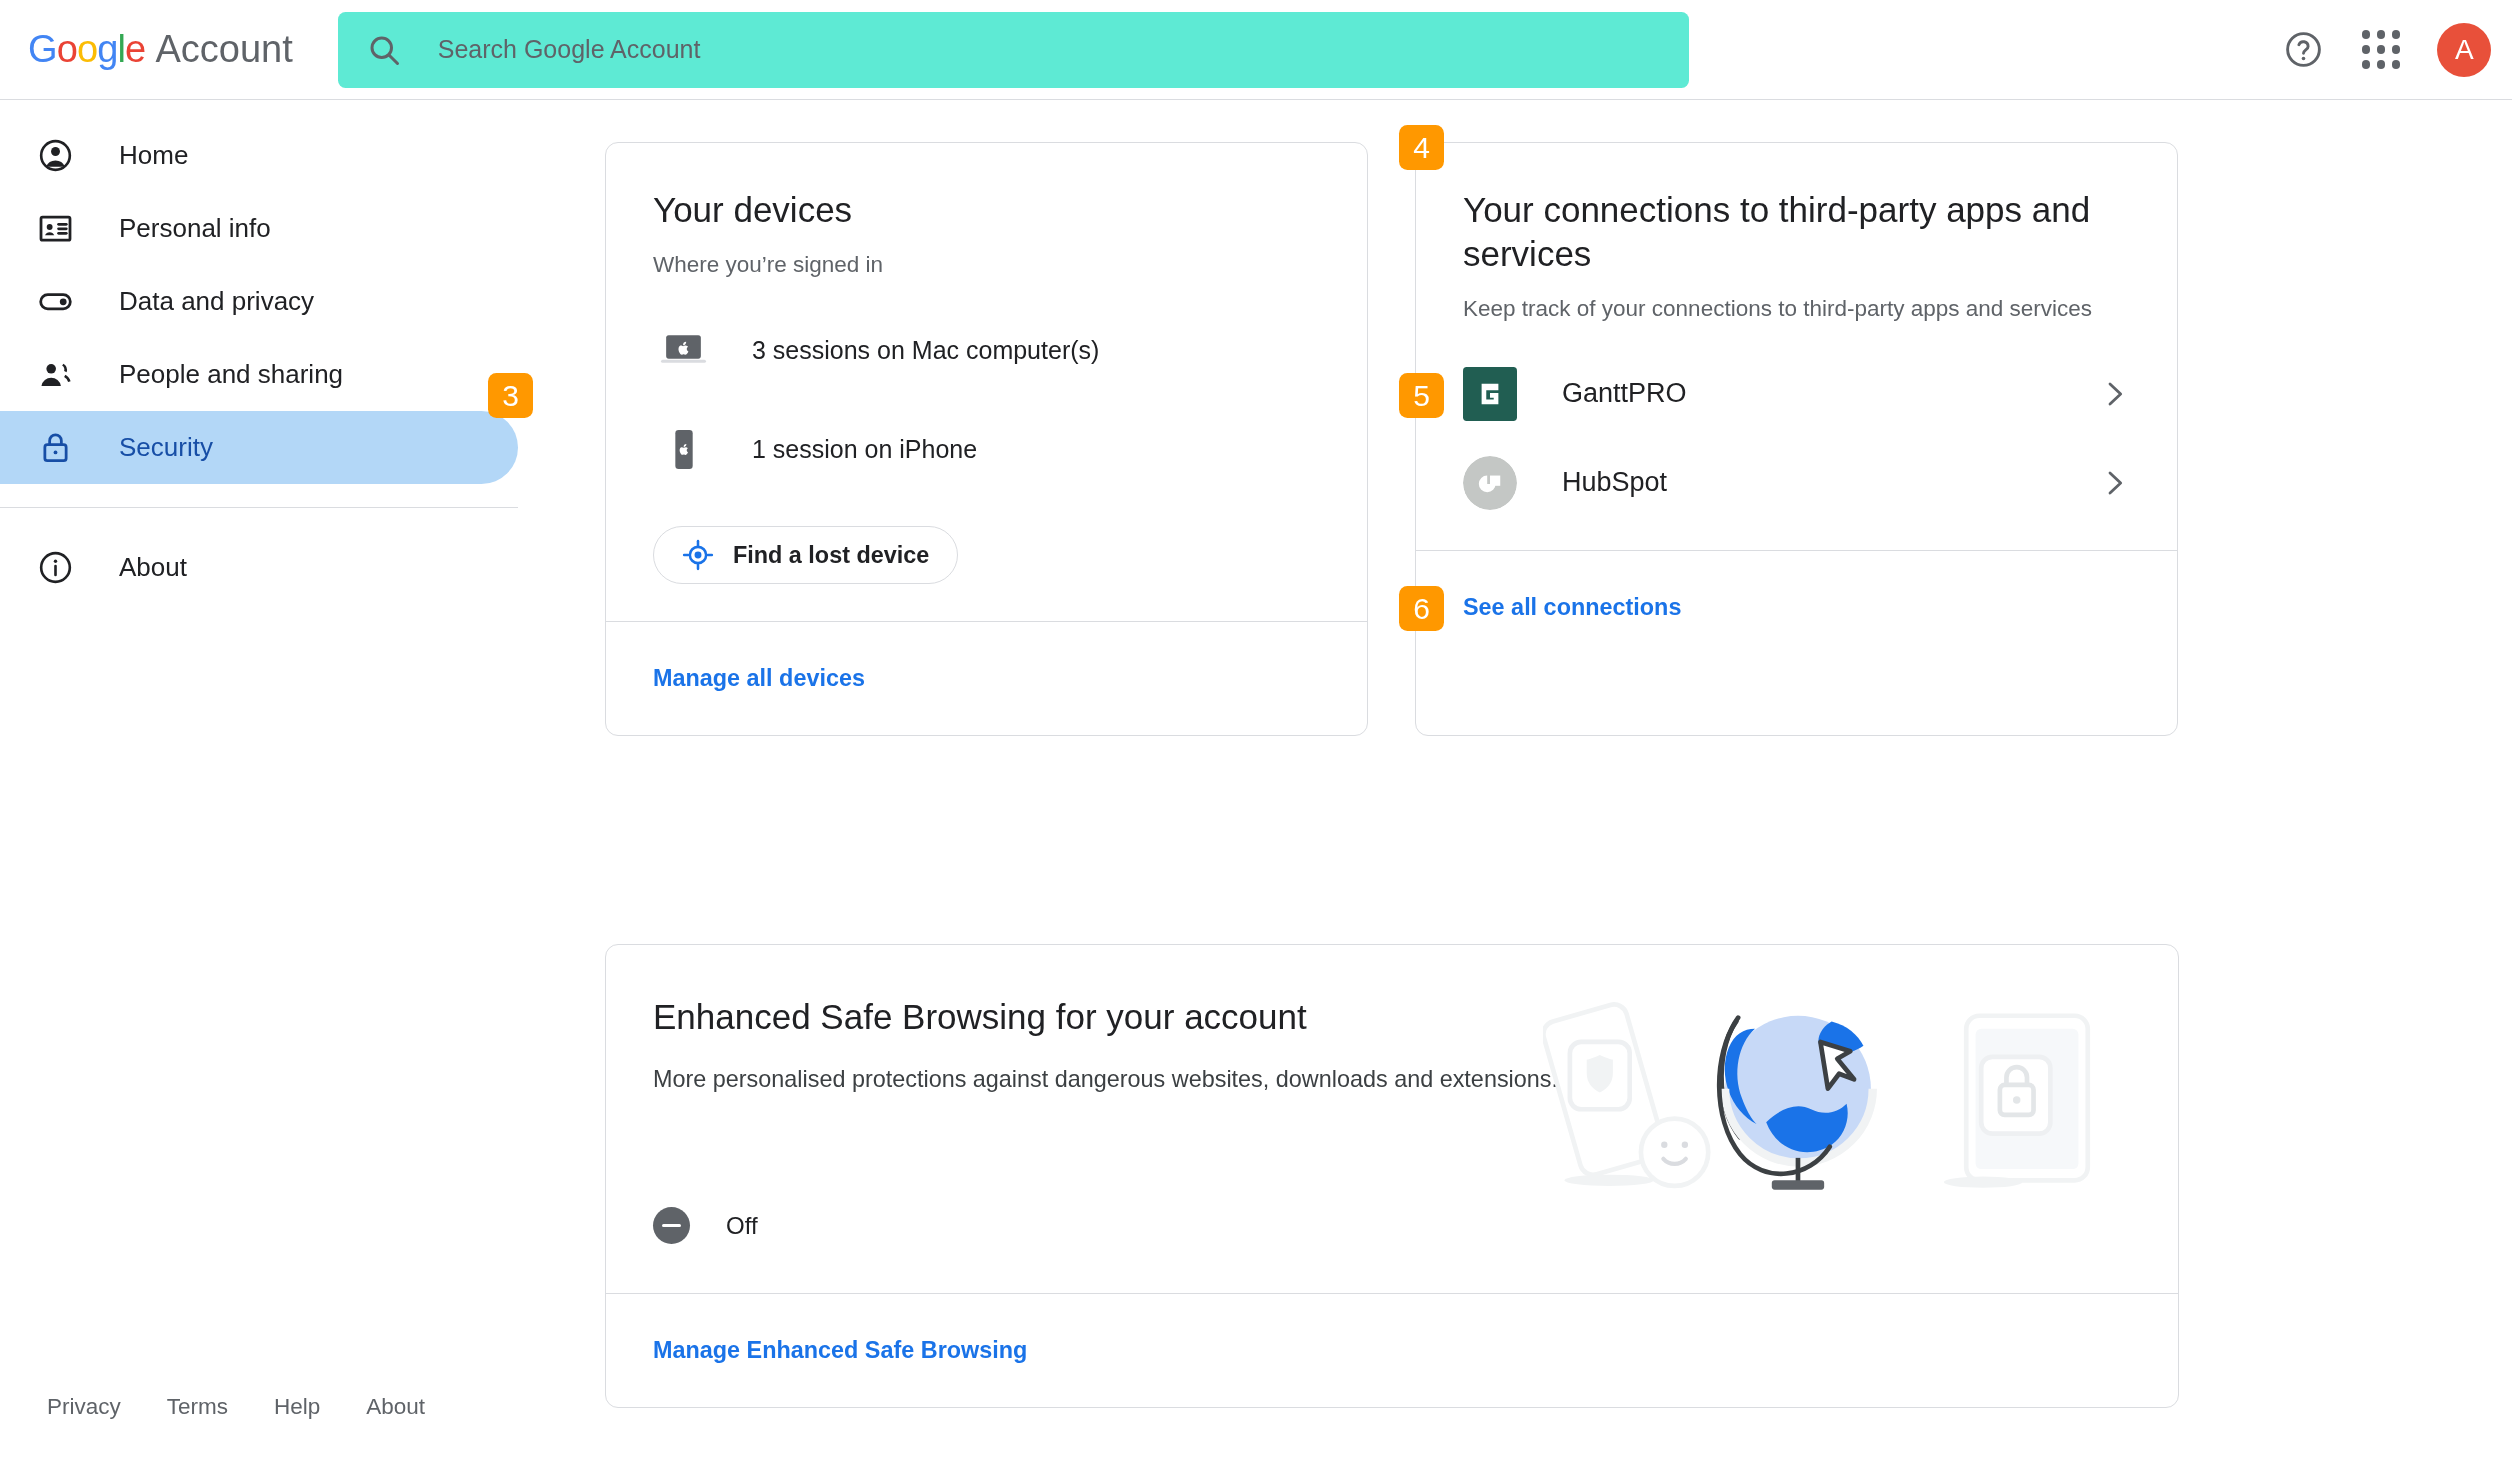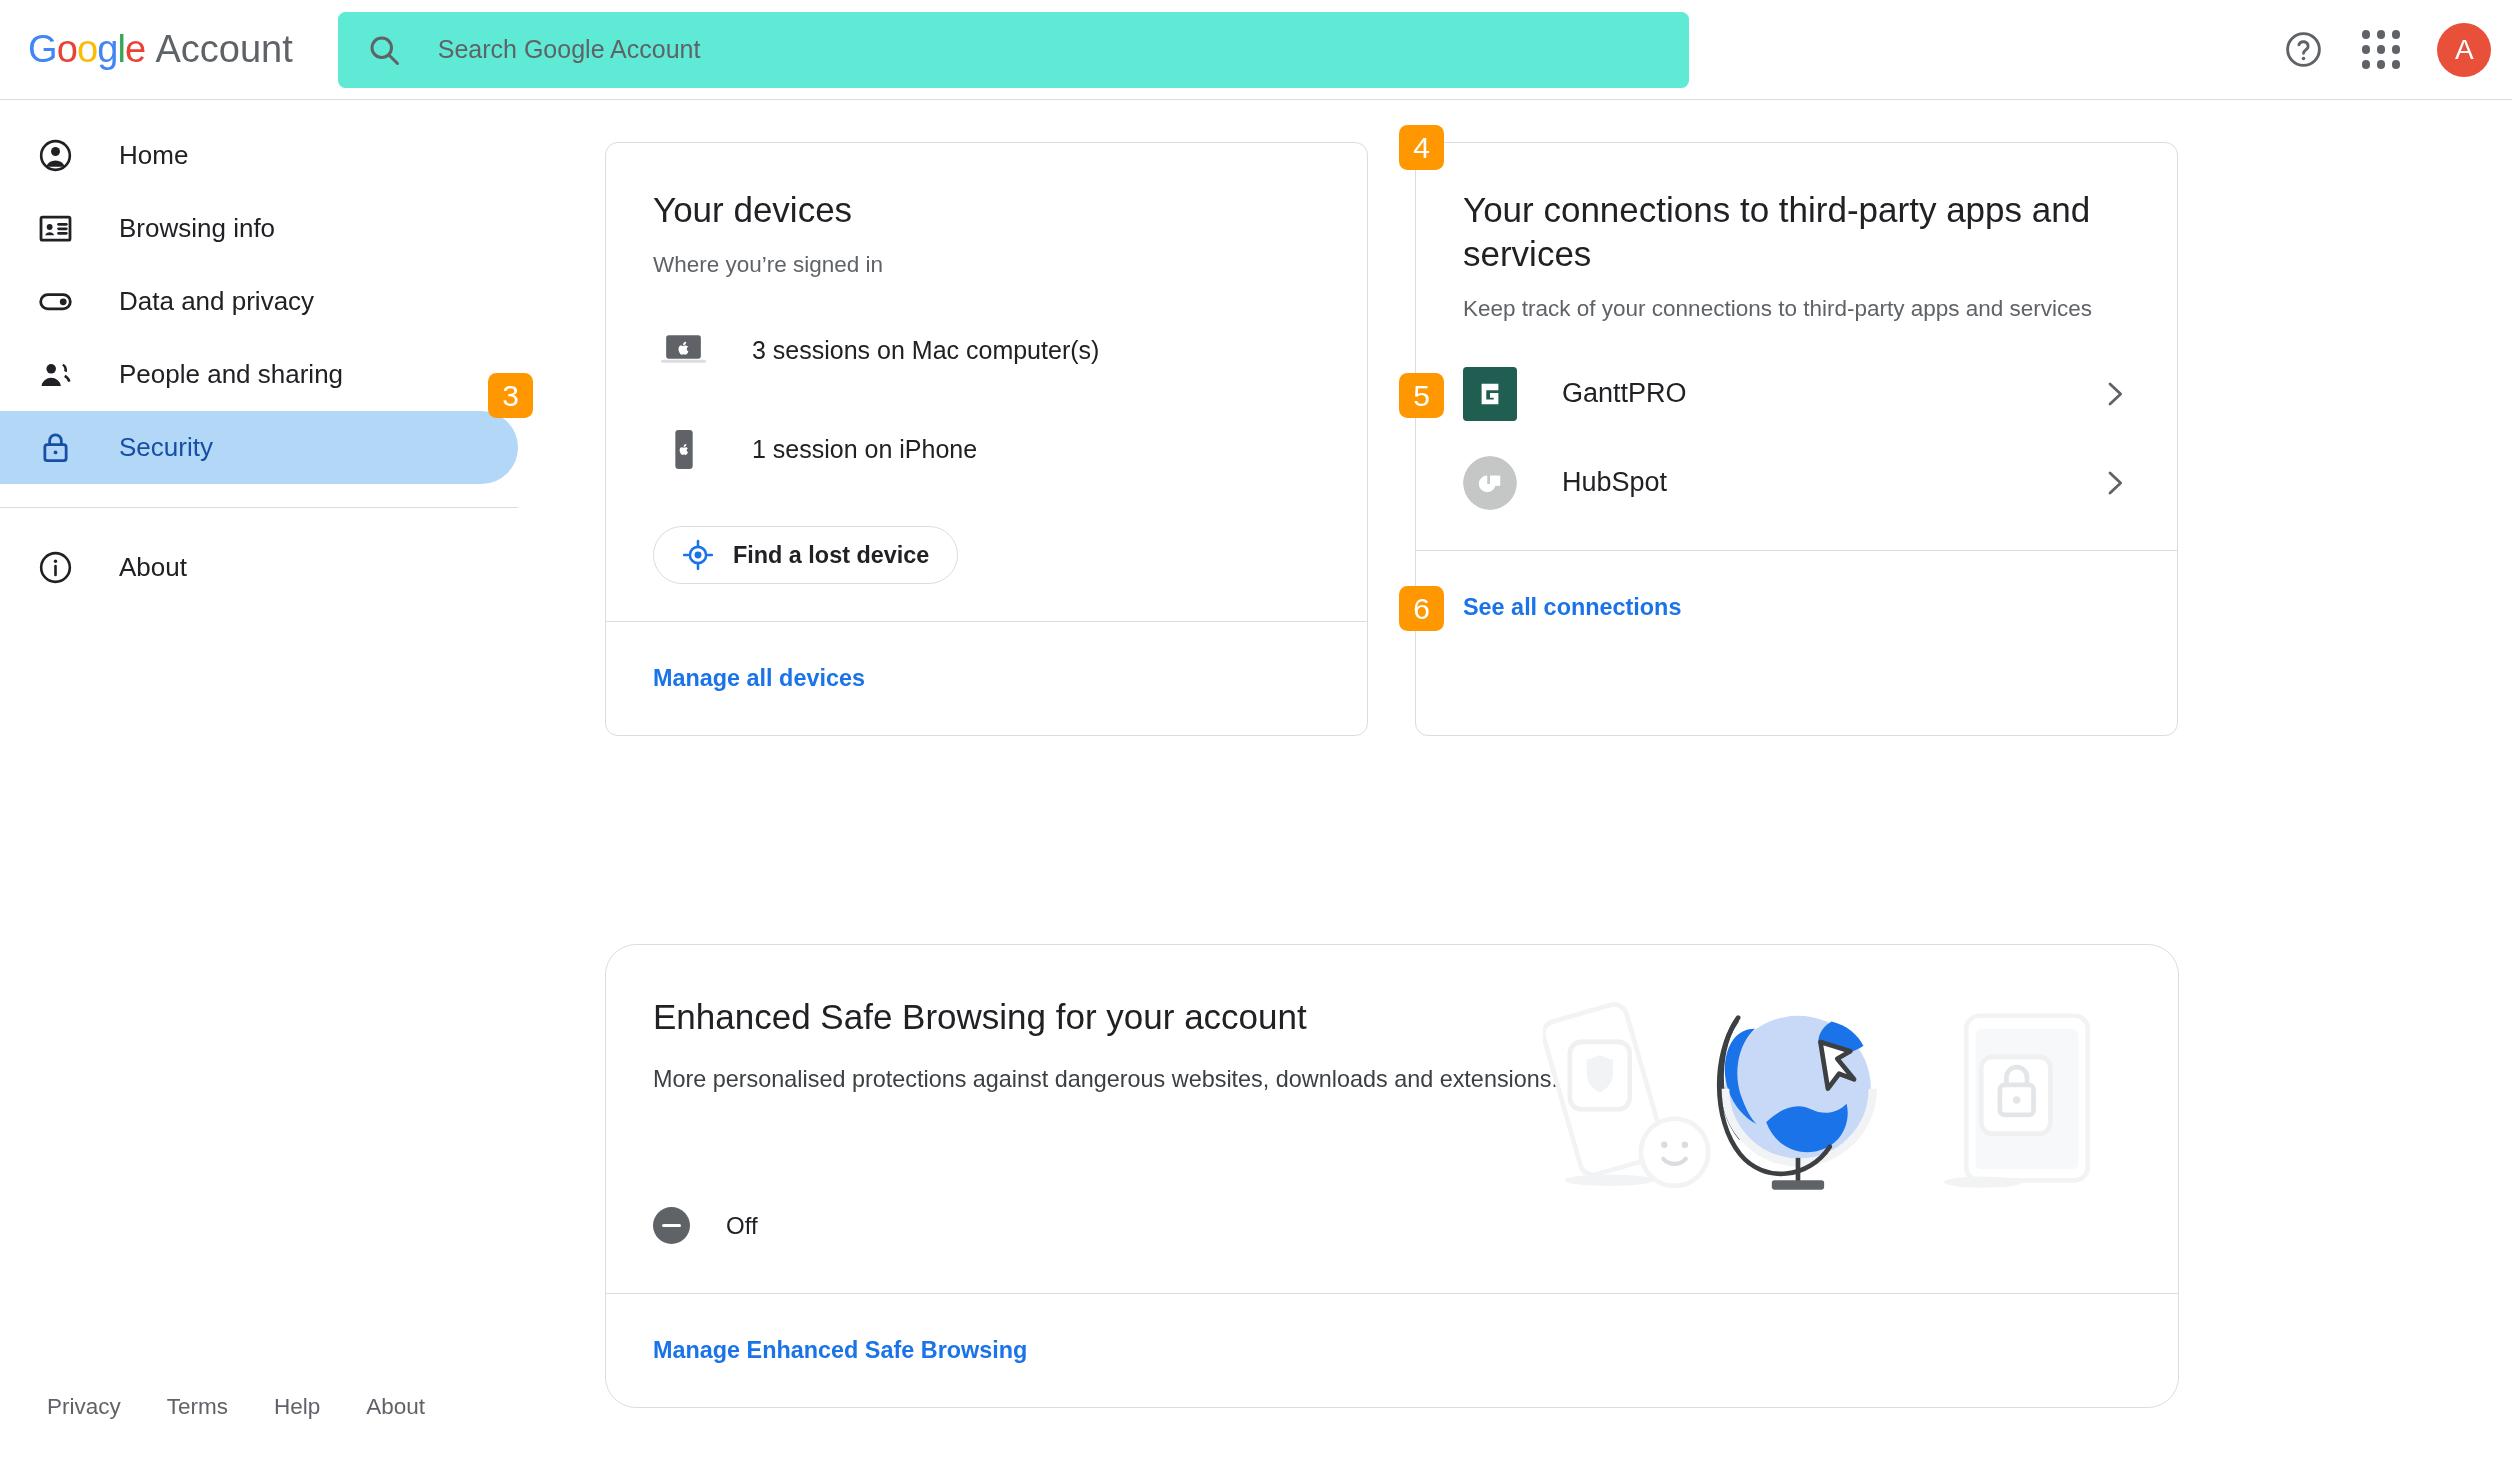--- a/index.html
+++ b/index.html
@@ -96,21 +96,21 @@
   .conn-body { padding: 45px 47px 22.5px 47px; }
   .conn-row {
     display: flex; align-items: center;
     height: 89px; cursor: pointer;
   }
   .conn-logo { width: 54px; height: 54px; flex: none; border-radius: 3.7px; overflow: hidden; }
   .conn-name { font-size: 27px; color: #202124; margin-left: 45px; flex: 1; }
   .chev { width: 32px; height: 32px; color: #5f6368; }
 
   
-  .esb-card { position: absolute; top: 844px; left: 87px; width: 1574px; border-radius: 31px; }
+  .esb-card { position: absolute; top: 844px; left: 87px; width: 1574px; }
   .esb-body { padding: 52px 47px 0 47px; position: relative; height: 348px; }
   .esb-title { font-size: 35px; color: #202124; font-weight: 400; }
   .esb-desc { font-size: 23.4px; color: #3c4043; margin-top: 26px; max-width: 937px; line-height: 1.45; }
   .esb-status { position: absolute; bottom: 49px; left: 47px; display: flex; align-items: center; }
   .off-dot { width: 37px; height: 37px; border-radius: 50%; background: #5f6368; display: flex; align-items: center; justify-content: center; }
   .off-dot i { width: 19px; height: 3.7px; background: #fff; display: block; border-radius: 1.9px; }
   .off-lbl { font-size: 24px; color: #202124; margin-left: 36px; }
   .esb-art { position: absolute; right: 54px; top: 39px; width: 581px; height: 215px; }
 
   
@@ -183,21 +183,21 @@
 
   <div class="nav-item">
     <svg class="ic" viewBox="0 0 24 24" fill="none" stroke="#202124" stroke-width="1.8">
       <rect x="2.6" y="4.6" width="18.8" height="15" rx="1"></rect>
       <circle cx="8.2" cy="11" r="1.9" fill="#202124" stroke="none"></circle>
       <path d="M5.2 16.4a3.3 3.3 0 0 1 6 0" fill="#202124" stroke="none"></path>
       <line x1="14" y1="9.3" x2="19" y2="9.3" stroke-linecap="round"></line>
       <line x1="14" y1="12.2" x2="19" y2="12.2" stroke-linecap="round"></line>
       <line x1="14" y1="15.1" x2="19" y2="15.1" stroke-linecap="round"></line>
     </svg>
-    <span class="lbl">Browsing info</span>
+    <span class="lbl">Personal info</span>
   </div>
 
   <div class="nav-item">
     <svg class="ic" viewBox="0 0 24 24" fill="none" stroke="#202124" stroke-width="1.8">
       <rect x="2.4" y="7.6" width="19.2" height="9.2" rx="4.6"></rect>
       <circle cx="17" cy="12.2" r="2.2" fill="#202124" stroke="none"></circle>
     </svg>
     <span class="lbl">Data and privacy</span>
   </div>
 

